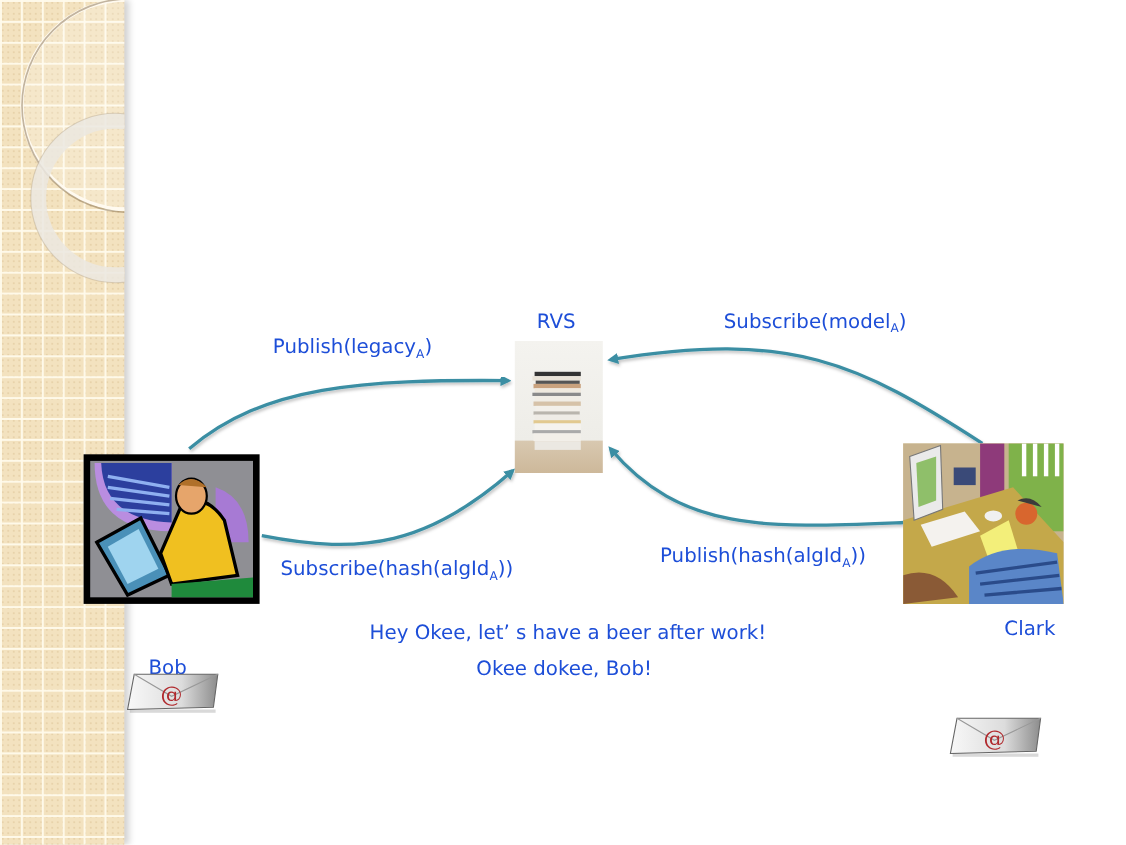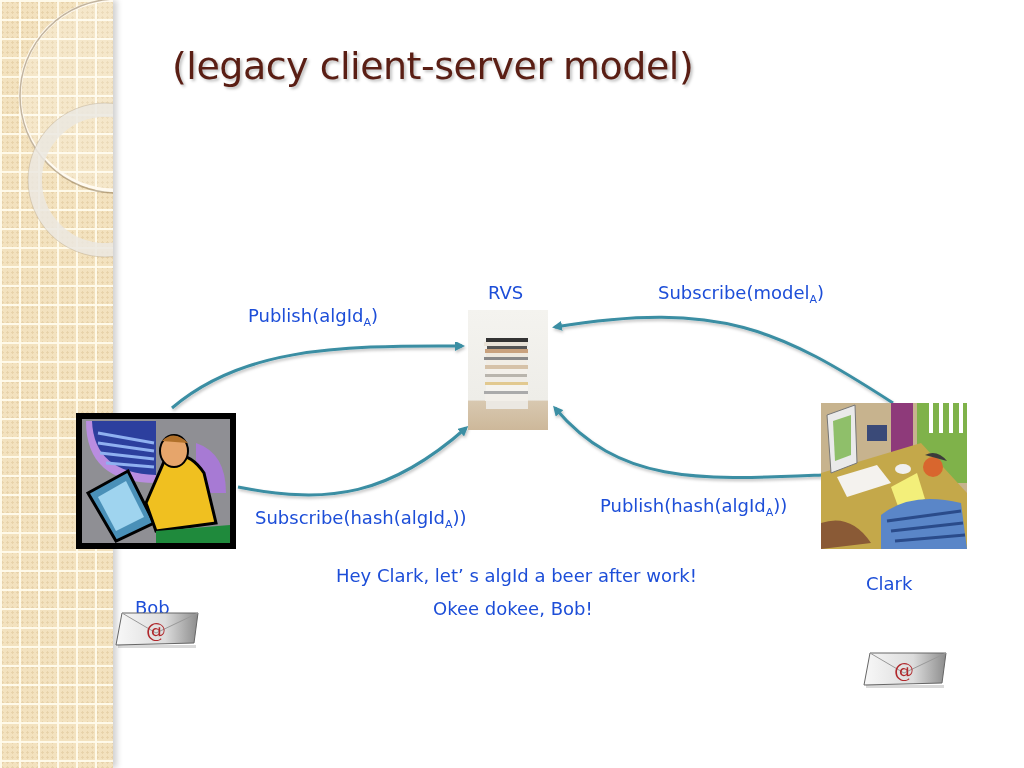--- a/index.html
+++ b/index.html
@@ -44,21 +44,20 @@
 <div class="sidebar">
   <svg class="sidebar-deco" width="113" height="768">
     <circle cx="115" cy="95" r="95" fill="rgba(255,255,255,0.18)" stroke="#fffaf0" stroke-width="3"></circle>
     <circle cx="117" cy="96" r="97" fill="none" stroke="rgba(120,95,60,0.45)" stroke-width="1.5"></circle>
     <circle cx="105" cy="180" r="70" fill="none" stroke="rgba(235,232,225,0.85)" stroke-width="14"></circle>
     <circle cx="105" cy="180" r="77" fill="none" stroke="rgba(160,140,110,0.3)" stroke-width="1"></circle>
   </svg>
 </div>
 
 <div class="title">
-  <div>(legacy client-server model)</div>
 </div>
 
 <svg class="arrows" width="1024" height="768">
   <defs>
     <marker id="ah" markerWidth="10" markerHeight="10" refX="7" refY="5" orient="auto" markerUnits="userSpaceOnUse">
       <path d="M0,0 L10,5 L0,10 Z" fill="#3a8ea3"></path>
     </marker>
     <filter id="sh" x="-5%" y="-5%" width="110%" height="120%">
       <feDropShadow dx="1" dy="2" stdDeviation="1.5" flood-color="#000" flood-opacity="0.25"></feDropShadow>
     </filter>
@@ -84,21 +83,21 @@
     <rect x="17" y="64" width="42" height="3" fill="#b9b5ad"></rect>
     <rect x="18" y="67" width="41" height="5" fill="#efece6"></rect>
     <rect x="17" y="72" width="43" height="3" fill="#e2c98f"></rect>
     <rect x="18" y="75" width="42" height="6" fill="#f5f3ee"></rect>
     <rect x="16" y="81" width="44" height="3" fill="#aaa"></rect>
     <rect x="17" y="84" width="43" height="7" fill="#f2efe9"></rect>
     <rect x="18" y="91" width="42" height="8" fill="#ebe8e2"></rect>
   </svg>
 </div>
 
-<div class="lbl" style="left:248px; top:305px;"><span>Publish(algId</span><sub>A</sub><span>)</span></div>
+<div class="lbl" style="left:248px; top:305px;"><span>Publish(legacy</span><sub>A</sub><span>)</span></div>
 
 <div class="lbl" style="left:658px; top:282px;"><span>Subscribe(model</span><sub>A</sub><span>)</span></div>
 
 <div class="lbl" style="left:255px; top:507px;text-align:right;"><span>Subscribe(hash(algId</span><sub>A</sub><span>))</span></div>
 
 <div class="lbl" style="left:600px; top:495px;"><span>Publish(hash(algId</span><sub>A</sub><span>))</span></div>
 
 <div class="pic" style="left:76px; top:413px; width:160px; height:136px; background:#000;">
   <svg width="160" height="136">
     <rect x="6" y="6" width="148" height="124" fill="#8f8f94"></rect>
@@ -133,23 +132,23 @@
     <path d="M70,84 L96,70 L104,96 L78,106 Z" fill="#f3ef7a"></path>
     <circle cx="112" cy="64" r="10" fill="#d8662e"></circle>
     <path d="M104,52 Q116,46 126,58" fill="#3b3b3b"></path>
     <path d="M60,112 Q90,88 140,100 L146,146 L60,146 Z" fill="#5a86c8"></path>
     <path d="M66,118 L140,108 M70,128 L142,120 M74,138 L144,132" stroke="#2a4b8a" stroke-width="3"></path>
     <path d="M0,120 Q30,110 50,140 L0,146 Z" fill="#8a5a36"></path>
   </svg>
 </div>
 
 <div class="lbl" style="left:135px; top:597px;">Bob</div>
-<div class="lbl" style="left:866px; top:561px;margin-top:12px;">Clark</div>
+<div class="lbl" style="left:913px; top:561px;">Clark</div>
 
-<div class="lbl" style="left:336px; top:565px;">Hey Clark, let’ s algId a beer after work!</div>
+<div class="lbl" style="left:336px; top:565px;">Hey Okee, let’ s have a beer after work!</div>
 <div class="lbl" style="left:433px; top:598px;text-align:right;">Okee dokee, Bob!</div>
 
 <svg class="envelope" style="left:114px; top:611px;" width="86" height="40">
   <defs>
     <linearGradient id="envg" x1="0" x2="1" y1="0" y2="0">
       <stop offset="0" stop-color="#f8f8f8"></stop>
         <stop offset="0.6" stop-color="#dcdcdc"></stop>
         <stop offset="1" stop-color="#8c8c8c"></stop>
     </linearGradient>
   </defs>

